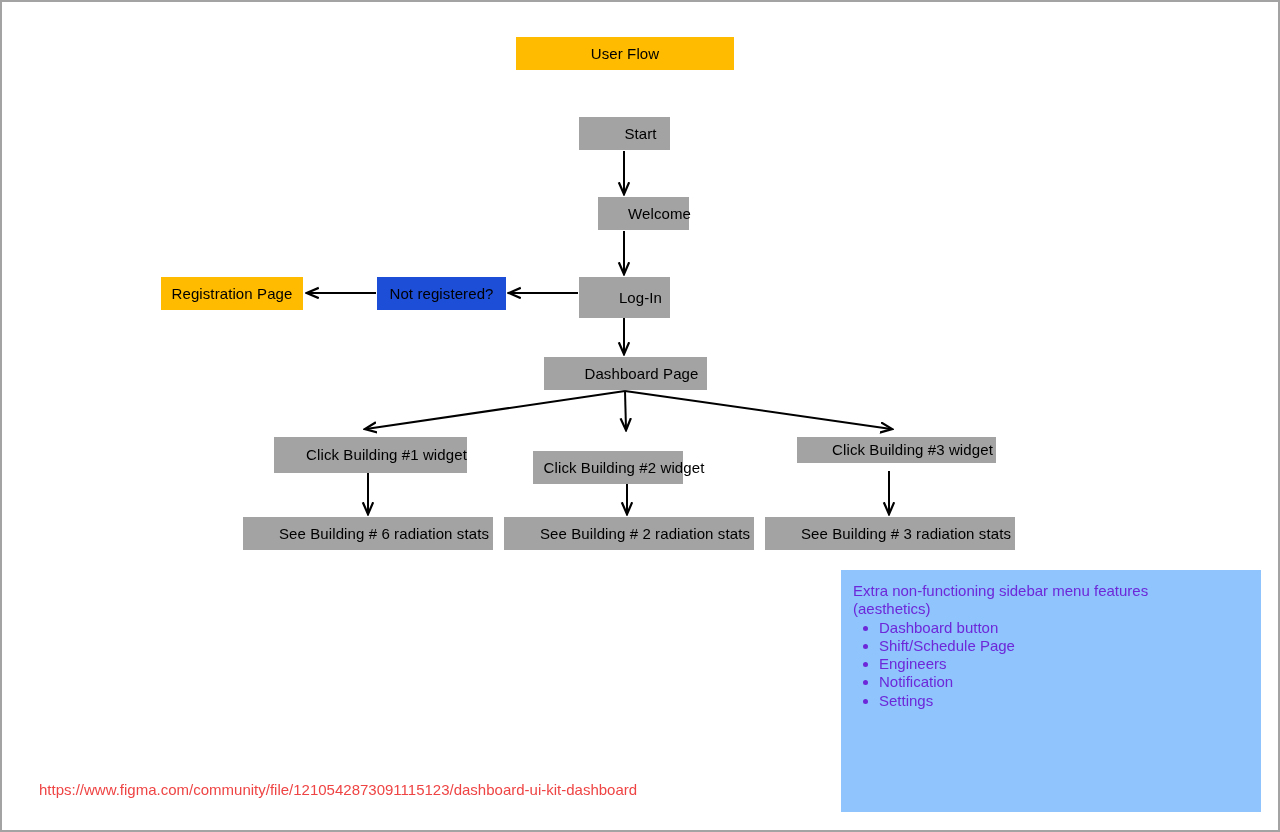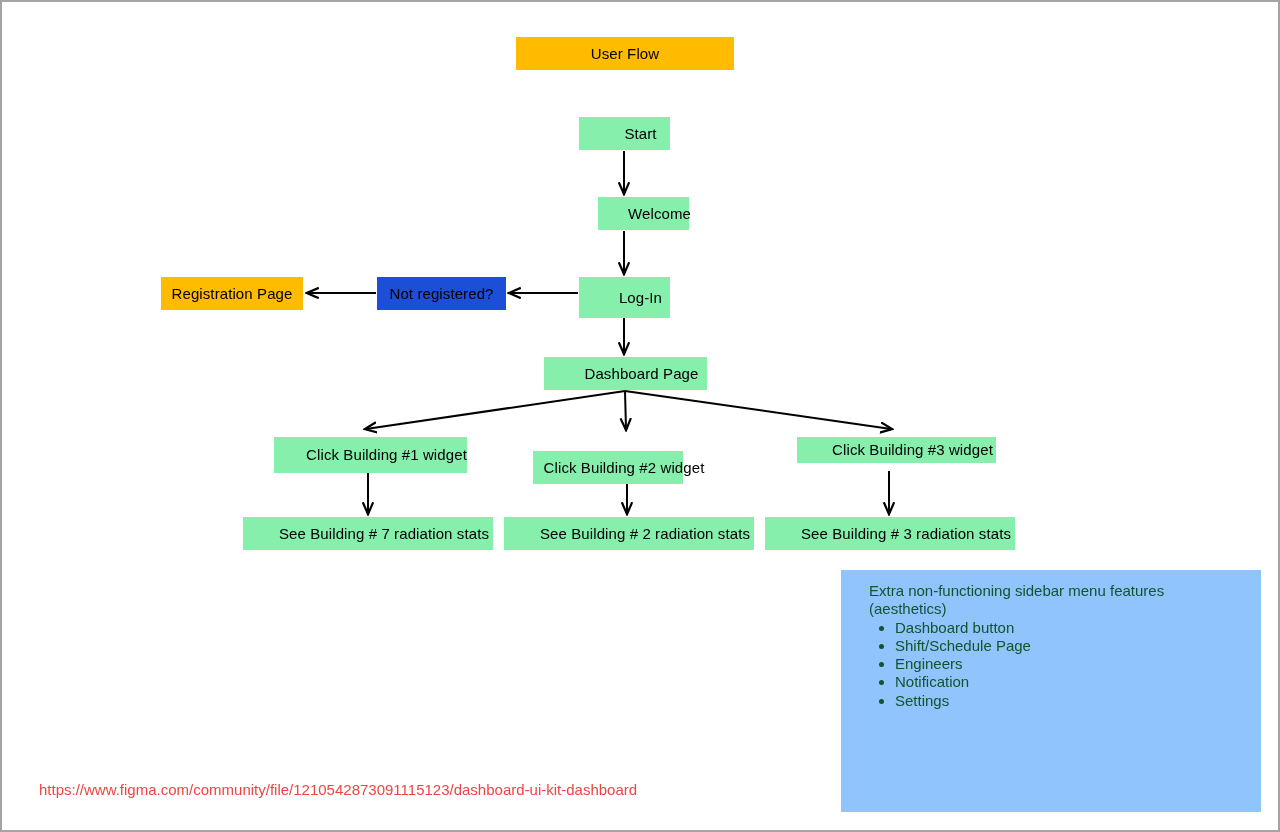--- a/index.html
+++ b/index.html
@@ -24,40 +24,40 @@
     box-sizing: border-box;
     display: flex;
     align-items: center;
     justify-content: center;
     color: #000000;
     font-size: 15px;
     line-height: 1.2;
     white-space: nowrap;
     letter-spacing: 0.1px;
   }
-  .node.blue   { background: #86efac; padding-left: 32px; }
+  .node.blue   { background: #a3a3a3; padding-left: 32px; }
   .node.amber  { background: #FFBB00; }
   .node.pale   { background: #1d4ed8; }
 
   #edges {
     position: absolute;
     left: 0;
     top: 0;
     width: 1280px;
     height: 832px;
     pointer-events: none;
   }
 
   .notes {
     position: absolute;
     background: #8FC4FC;
     box-sizing: border-box;
-    padding: 12px 12px 12px 28px;
+    padding: 12px 12px 12px 12px;
     font-size: 15px;
-    color: #14532d;
+    color: #6d28d9;
     line-height: 1.22;
   }
   .notes-title {
     margin: 0 0 0 0;
     max-width: 330px;
   }
   .notes ul {
     margin: 0;
     padding-left: 26px;
     list-style-type: disc;
@@ -122,21 +122,21 @@
       <div class="node blue" style="left: 272px; top: 435px; width: 193px; height: 36px;">
         <span>Click Building #1 widget</span>
       </div>
       <div class="node blue" style="left: 531px; top: 449px; width: 150px; height: 33px;">
         <span>Click Building #2 widget</span>
       </div>
       <div class="node blue" style="left: 795px; top: 435px; width: 199px; height: 26px;">
         <span>Click Building #3 widget</span>
       </div>
       <div class="node blue" style="left: 241px; top: 515px; width: 250px; height: 33px;">
-        <span>See Building # 7 radiation stats</span>
+        <span>See Building # 6 radiation stats</span>
       </div>
       <div class="node blue" style="left: 502px; top: 515px; width: 250px; height: 33px;">
         <span>See Building # 2 radiation stats</span>
       </div>
       <div class="node blue" style="left: 763px; top: 515px; width: 250px; height: 33px;">
         <span>See Building # 3 radiation stats</span>
       </div>
     </div>
 
   <div class="notes" id="notes-box" style="left: 839px; top: 568px; width: 420px; height: 242px;">

